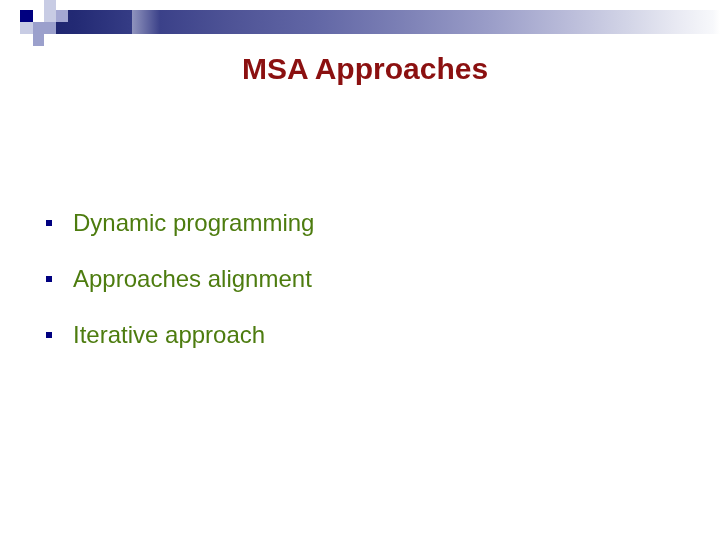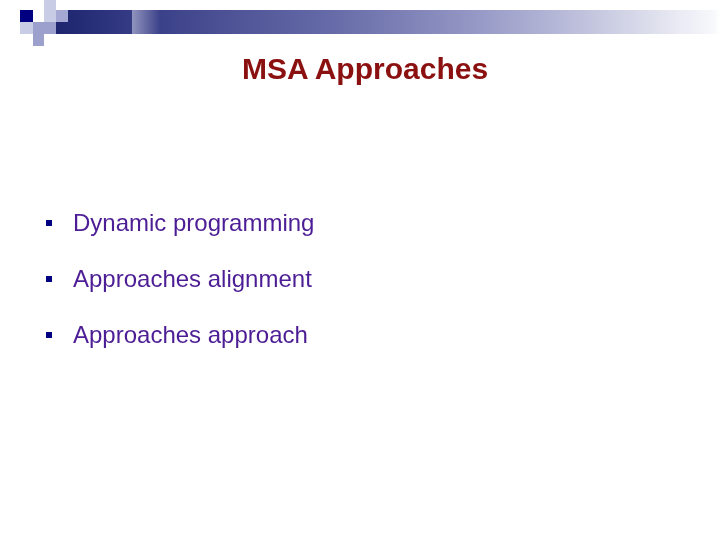--- a/index.html
+++ b/index.html
@@ -93,21 +93,21 @@
     width: 6px;
     height: 6px;
     background: #000080;
     margin-top: 12px;
     margin-right: 21px;
     flex: 0 0 auto;
   }
   .bullet-text {
     font-size: 24px;
     font-weight: normal;
-    color: #4c1d95;
+    color: #4d7c0f;
     line-height: 30px;
     white-space: nowrap;
   }
 </style>
 </head>
 <body>
 
 <div id="slide">
 
   <div id="header-decoration">
@@ -139,18 +139,18 @@
       <span class="bullet-text">Dynamic programming</span>
     </div>
 
     <div class="bullet-row">
       <span class="bullet-marker"></span>
       <span class="bullet-text">Approaches alignment</span>
     </div>
 
     <div class="bullet-row">
       <span class="bullet-marker"></span>
-      <span class="bullet-text">Approaches approach</span>
+      <span class="bullet-text">Iterative approach</span>
     </div>
 
   </div>
 
 </div>
 
 </body></html>

